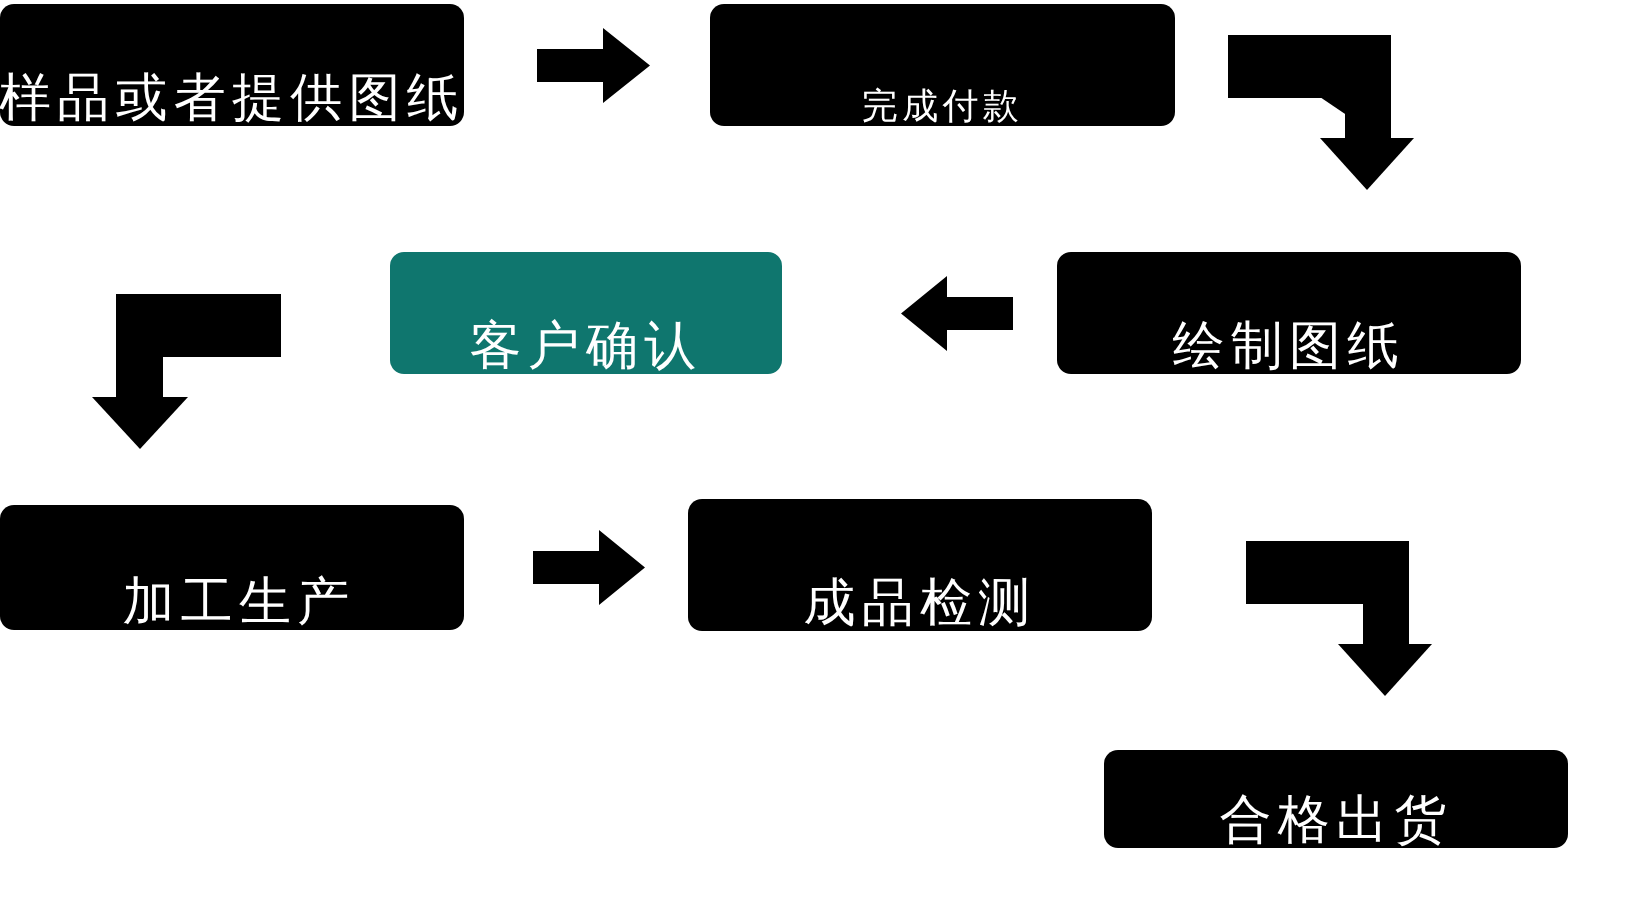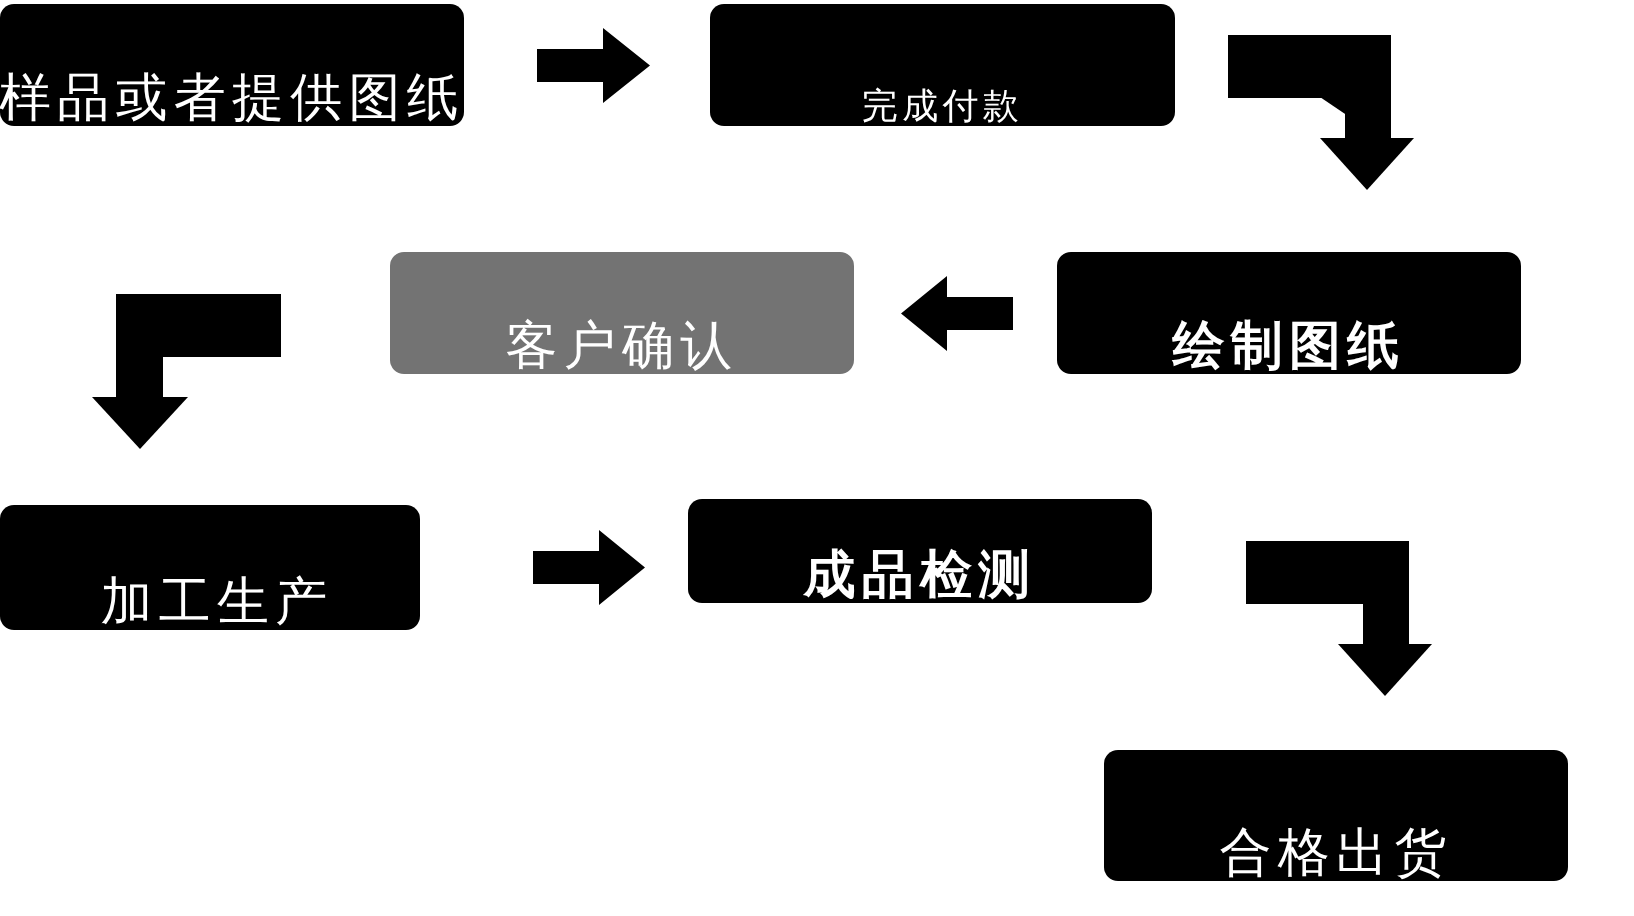--- a/index.html
+++ b/index.html
@@ -70,59 +70,59 @@
 
   <div class="arrow" style="left: 1228px; top: 35px; width: 163px; height: 155px;">
     <svg viewBox="0 0 163 155" preserveAspectRatio="none">
       <path d="M 0,0 L 163,0 L 163,110 L 163,110 L 163,110 L 163,110 Z" fill="#000000"></path>
       <path d="M 0,0 L 163,0 L 163,112 L 117,112 L 117,63 L 0,63 Z" fill="#000000"></path>
       <polygon points="93,104 163,104 163,104 163,104 163,104 163,104" fill="#000000"></polygon>
       <polygon points="92,103 186,103 139,155" fill="#000000"></polygon>
     </svg>
   </div>
 
-  <div class="node" style="left: 390px; top: 252px; width: 464px; height: 122px; font-size: 52px; background: #737373; color: rgb(255, 255, 255);">
+  <div class="node" style="left: 390px; top: 252px; width: 392px; height: 122px; font-size: 52px; background: #0f766e; color: rgb(255, 255, 255);">
     <span class="node-label">客户确认</span>
   </div>
 
   <div class="arrow" style="left: 901px; top: 276px; width: 112px; height: 75px;">
     <svg viewBox="0 0 112 75" preserveAspectRatio="none">
       <polygon points="112,21 46,21 46,0 0,37.5 46,75 46,54 112,54" fill="#000000"></polygon>
     </svg>
   </div>
 
-  <div class="node" style="left: 1057px; top: 252px; width: 464px; height: 122px; font-size: 52px; background: rgb(0, 0, 0); color: rgb(255, 255, 255); font-weight: bold;">
+  <div class="node" style="left: 1057px; top: 252px; width: 464px; height: 122px; font-size: 52px; background: rgb(0, 0, 0); color: rgb(255, 255, 255);">
     <span class="node-label">绘制图纸</span>
   </div>
 
   <div class="arrow" style="left: 116px; top: 294px; width: 165px; height: 155px;">
     <svg viewBox="0 0 165 155" preserveAspectRatio="none">
       <path d="M 165,0 L 0,0 L 0,112 L 47,112 L 47,63 L 165,63 Z" fill="#000000"></path>
       <polygon points="-24,103 72,103 24,155" fill="#000000"></polygon>
     </svg>
   </div>
 
-  <div class="node" style="left: 0px; top: 505px; width: 420px; height: 125px; font-size: 52px; background: rgb(0, 0, 0); color: rgb(255, 255, 255); padding-left: 14px;">
+  <div class="node" style="left: 0px; top: 505px; width: 464px; height: 125px; font-size: 52px; background: rgb(0, 0, 0); color: rgb(255, 255, 255); padding-left: 14px;">
     <span class="node-label">加工生产</span>
   </div>
 
   <div class="arrow" style="left: 533px; top: 530px; width: 112px; height: 75px;">
     <svg viewBox="0 0 112 75" preserveAspectRatio="none">
       <polygon points="0,21 66,21 66,0 112,37.5 66,75 66,54 0,54" fill="#000000"></polygon>
     </svg>
   </div>
 
-  <div class="node" style="left: 688px; top: 499px; width: 464px; height: 104px; font-size: 52px; background: rgb(0, 0, 0); color: rgb(255, 255, 255); font-weight: bold;">
+  <div class="node" style="left: 688px; top: 499px; width: 464px; height: 132px; font-size: 52px; background: rgb(0, 0, 0); color: rgb(255, 255, 255);">
     <span class="node-label">成品检测</span>
   </div>
 
   <div class="arrow" style="left: 1246px; top: 541px; width: 163px; height: 155px;">
     <svg viewBox="0 0 163 155" preserveAspectRatio="none">
       <path d="M 0,0 L 163,0 L 163,112 L 117,112 L 117,63 L 0,63 Z" fill="#000000"></path>
       <polygon points="92,103 186,103 139,155" fill="#000000"></polygon>
     </svg>
   </div>
 
-  <div class="node" style="left: 1104px; top: 750px; width: 464px; height: 131px; font-size: 52px; background: rgb(0, 0, 0); color: rgb(255, 255, 255);">
+  <div class="node" style="left: 1104px; top: 750px; width: 464px; height: 98px; font-size: 52px; background: rgb(0, 0, 0); color: rgb(255, 255, 255);">
     <span class="node-label">合格出货</span>
   </div>
 
 </div>
 
 </body></html>

